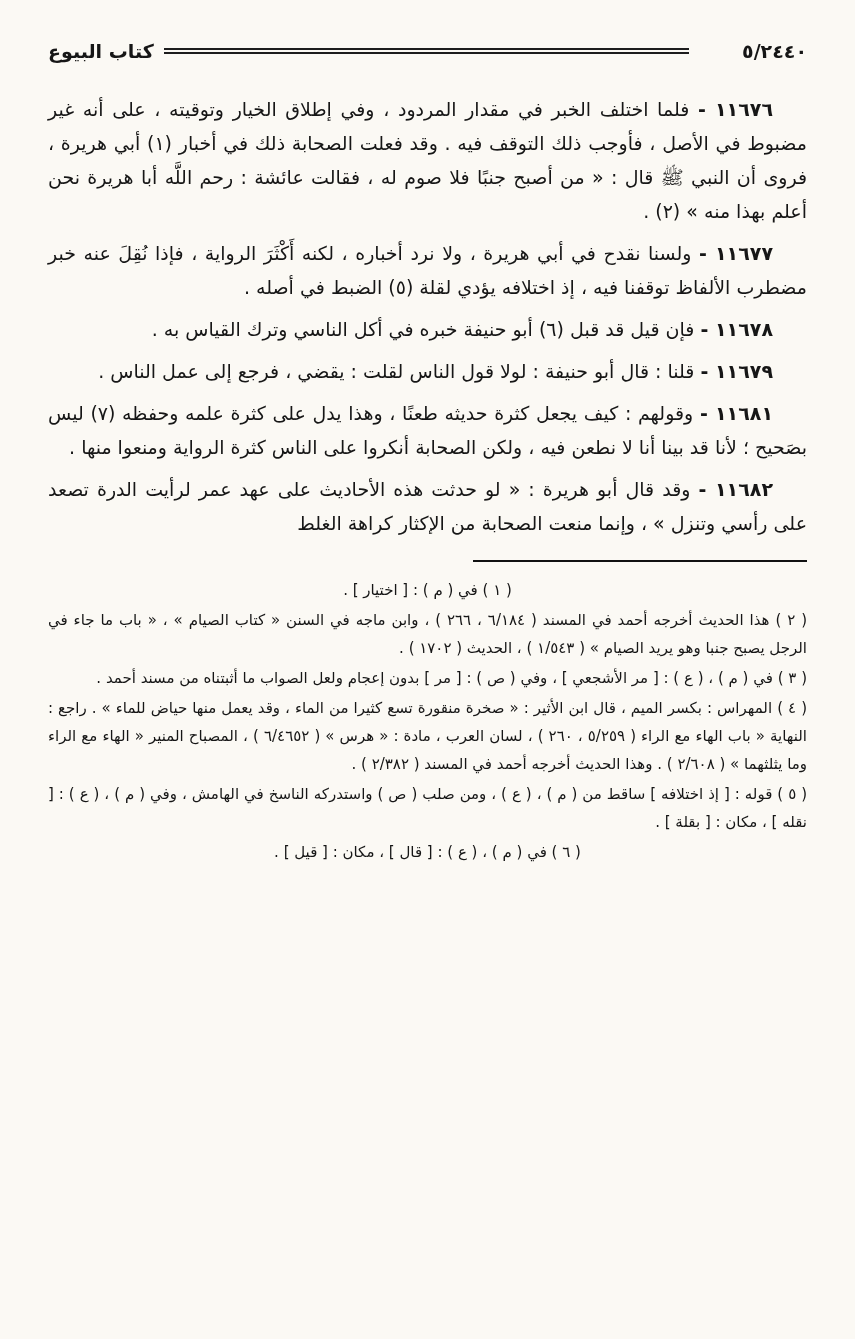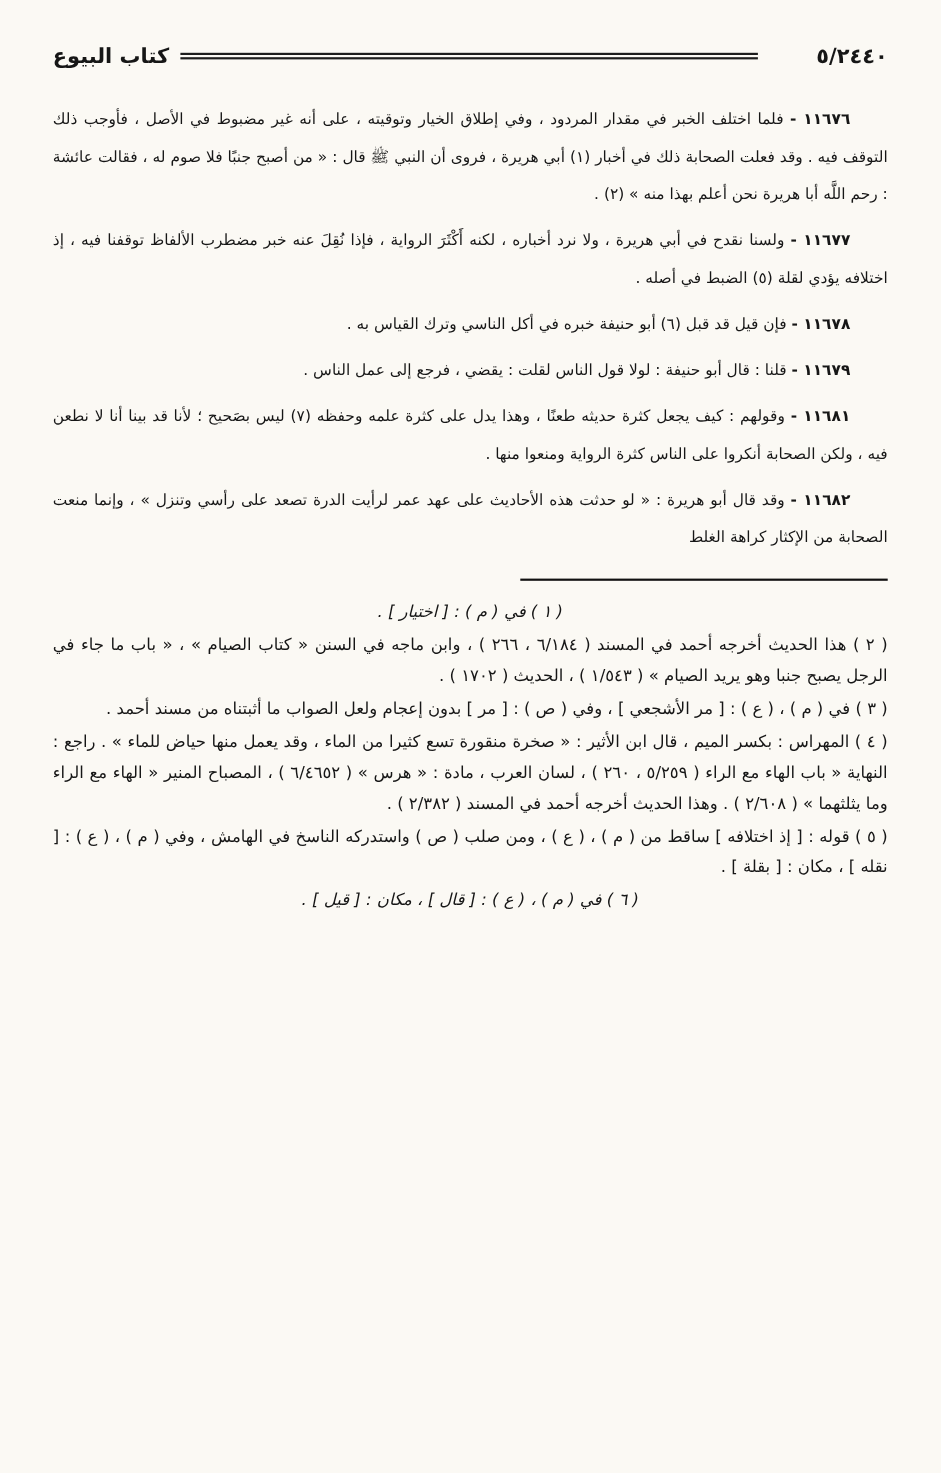--- a/index.html
+++ b/index.html
@@ -27,21 +27,21 @@
     flex: 1 1 auto;
     height: 6px;
     border-top: 2px solid #1d1d1d;
     border-bottom: 2px solid #1d1d1d;
     margin: 0 10px;
   }
 
   
   .body-text {
     margin-top: 30px;
-    font-size: 14px;
+    font-size: 19px;
     line-height: 34px;
     text-align: justify;
     text-align-last: right;
   }
   .para { margin-bottom: 8px; text-indent: 34px; }
   .pnum { font-weight: bold; }
   .pnum:empty { display: none; }
 
   
   .fn-rule {
@@ -51,21 +51,21 @@
   }
 
   
   .footnotes {
     font-size: 15px;
     line-height: 28px;
     text-align: justify;
     text-align-last: right;
   }
   .fn { margin-bottom: 2px; }
-  .fn.center { text-align: left; text-align-last: center; font-style: italic; }
+  .fn.center { text-align: left; text-align-last: center; }
   .fn-num { white-space: nowrap; }
 </style>
 </head>
 <body>
 
 <div class="page">
 
   <div class="header">
     <span class="page-number">٥/٢٤٤٠</span>
     <span class="header-rule"></span>

